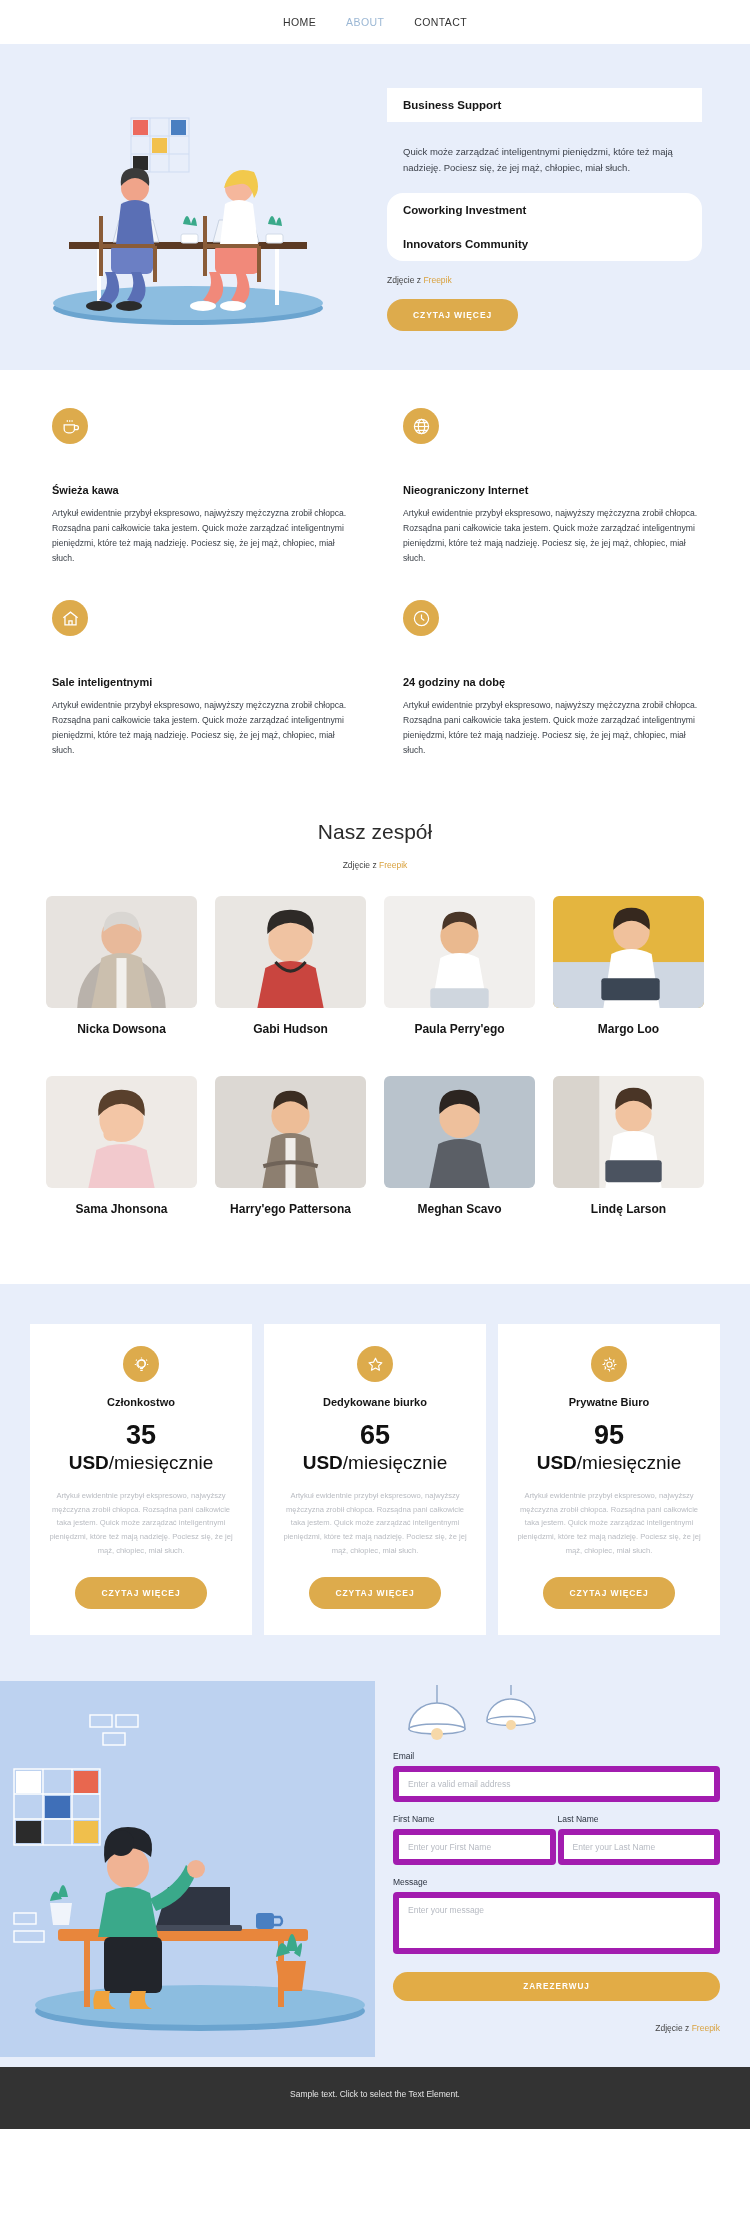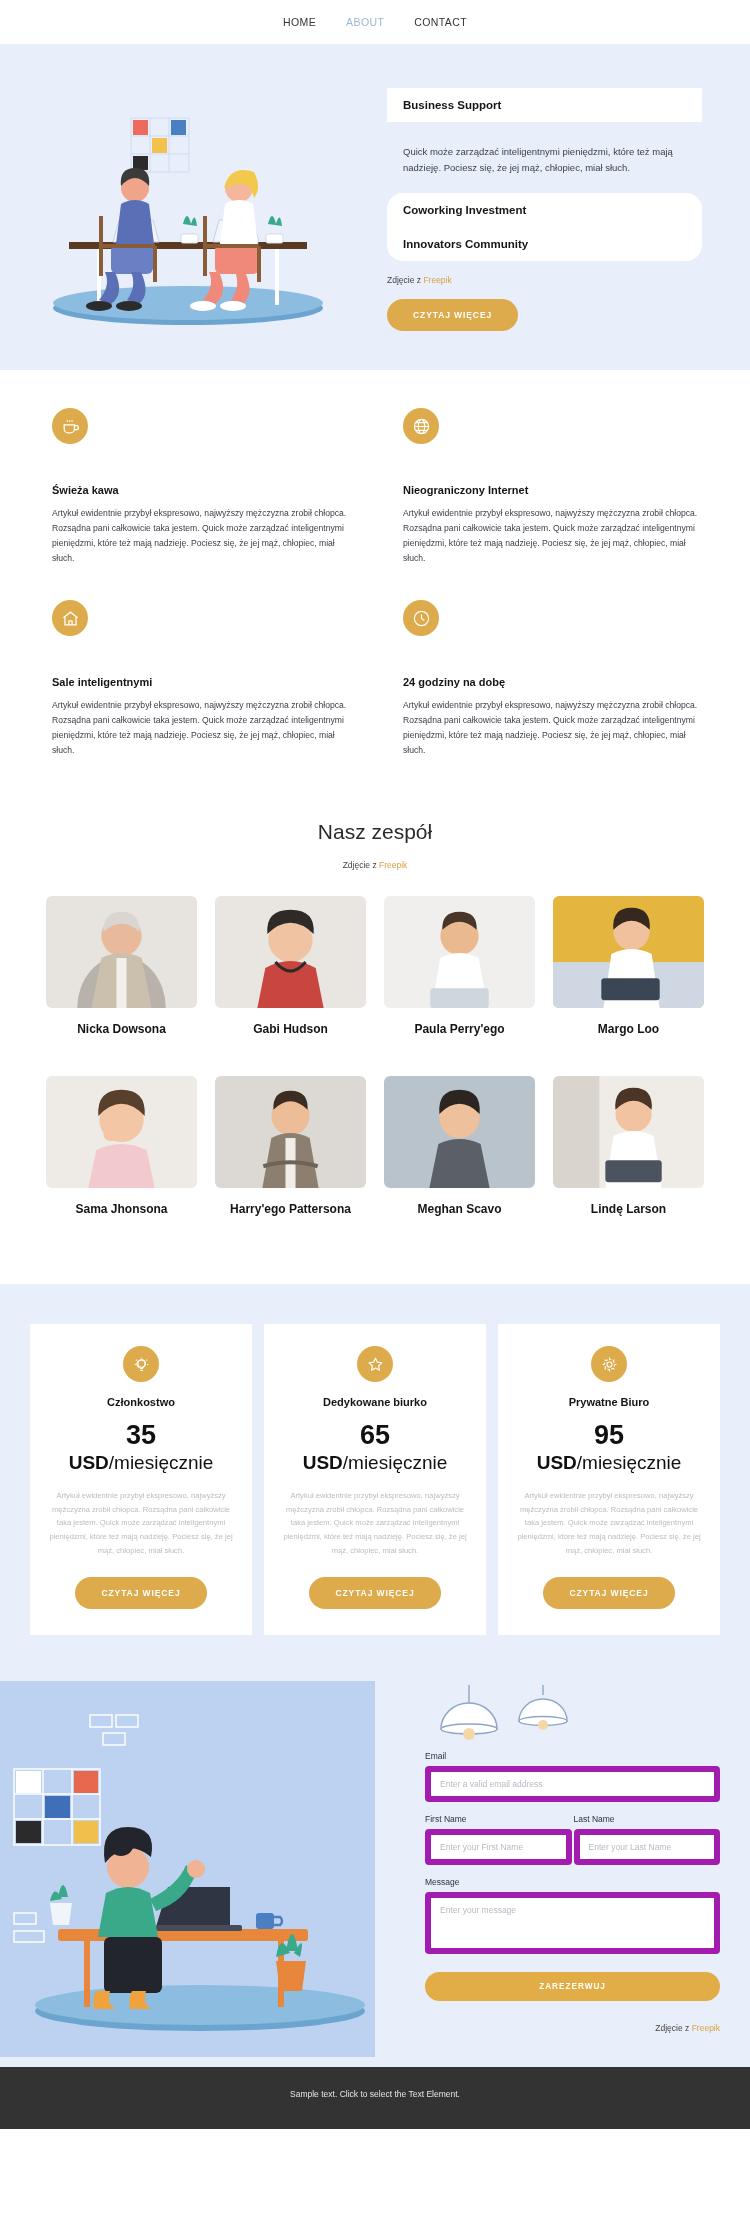--- a/index.html
+++ b/index.html
@@ -172,21 +172,21 @@
   }
 
   
   .contact {
     background: #e8eefa;
     display: flex;
     align-items: stretch;
     padding-bottom: 10px;
   }
   .contact-left { width: 375px; background: #bdd2f0; position: relative; min-height: 370px; }
-  .contact-right { width: 375px; padding: 48px 30px 12px 18px; margin-left: 32px; }
+  .contact-right { width: 375px; padding: 48px 30px 12px 18px; }
   .field-label { font-size: 8.5px; color: #2c3340; margin-bottom: 5px; display: block; }
   .inp {
     width: 100%;
     border: 6px solid #a21caf;
     border-radius: 4px;
     background: #fff;
     padding: 7px 9px;
     font-size: 8.5px;
     font-family: "Liberation Sans", sans-serif;
     color: #333;

